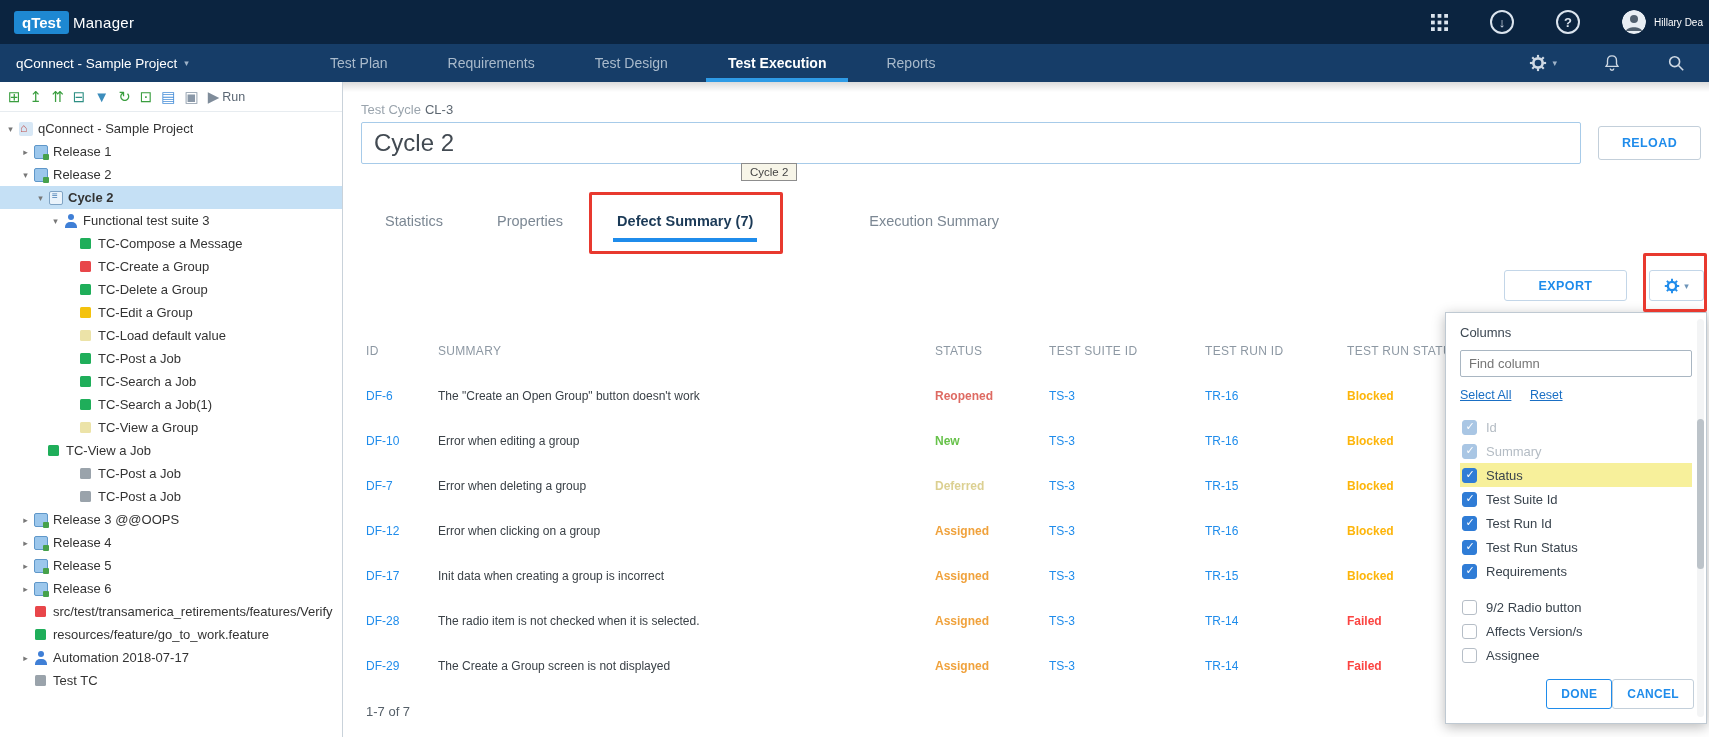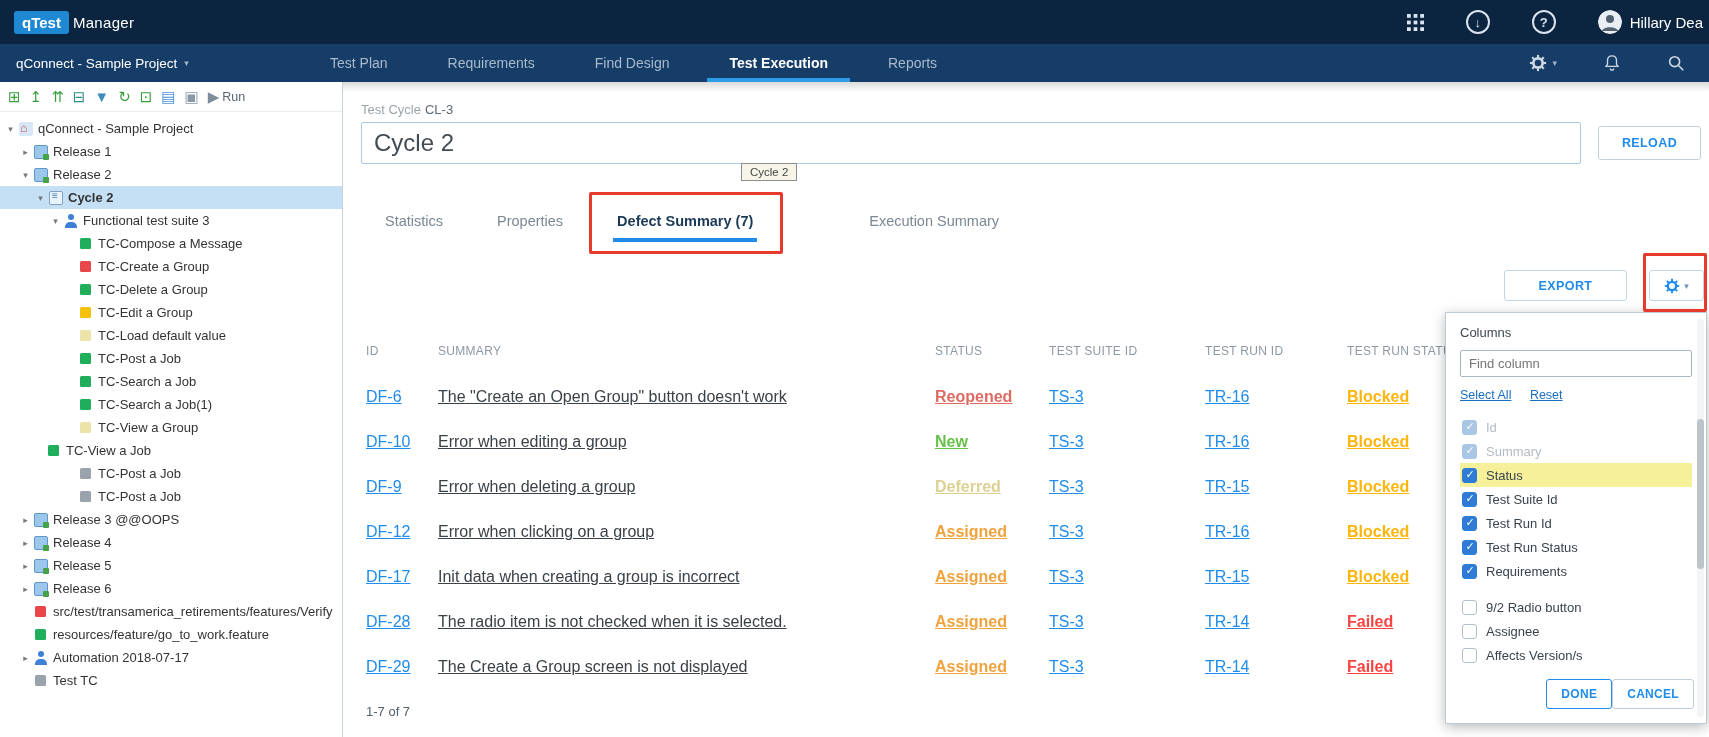--- a/index.html
+++ b/index.html
@@ -11,21 +11,21 @@
 
   
   .topbar { height: 44px; background: #0b2440; display: flex; align-items: center; justify-content: space-between; padding-left: 14px; flex: none; }
   .brand { display: flex; align-items: center; gap: 4px; }
   .logo-badge { background: #1e88d2; color: #fff; font-weight: bold; font-size: 15px; padding: 3px 8px; border-radius: 3px; }
   .product-name { color: #fff; font-size: 15px; letter-spacing: .3px; }
   .topbar-right { display: flex; align-items: center; gap: 42px; padding-right: 6px; }
   .tb-btn { display: inline-flex; align-items: center; justify-content: center; color: #dbe4ee; cursor: pointer; }
   .circle-btn { width: 24px; height: 24px; border: 2px solid #dbe4ee; border-radius: 50%; }
   .circle-btn i { font-style: normal; color: #dbe4ee; font-size: 13px; line-height: 1; font-weight: bold; }
-  .user { display: flex; align-items: center; gap: 8px; color: #fff; font-size: 15px; cursor: pointer; white-space: nowrap; }
+  .user { display: flex; align-items: center; gap: 8px; color: #fff; font-size: 10px; cursor: pointer; white-space: nowrap; }
   .avatar-svg { border-radius: 50%; overflow: hidden; display: block; }
 
   
   .navbar { height: 38px; background: #163d68; display: flex; align-items: stretch; flex: none; }
   .project-selector { display: flex; align-items: center; gap: 7px; color: #fff; font-size: 13.5px; padding: 0 20px 0 16px; width: 300px; cursor: pointer; }
   .caret { font-size: 9px; color: #9fb3c8; }
   .nav-tabs { display: flex; align-items: stretch; }
   .nav-tab { display: flex; align-items: center; padding: 0 30px; font-size: 14px; color: #a9bacb; cursor: pointer; position: relative; }
   .nav-tab.active { color: #fff; font-weight: bold; }
   .nav-tab.active::after { content: ""; position: absolute; left: 8px; right: 8px; bottom: 0; height: 4px; background: #2e9be6; }
@@ -78,21 +78,21 @@
   .ann-gear { left: 1300px; top: 171px; width: 64px; height: 59px; }
   .export-btn { position: absolute; left: 1161px; top: 188px; width: 123px; height: 31px; background: #fff; border: 1px solid #c3d6e8; border-radius: 3px; color: #1f8ceb; font-weight: bold; font-size: 12.5px; letter-spacing: .4px; cursor: pointer; font-family: inherit; }
   .gear-btn { position: absolute; left: 1306px; top: 188px; width: 55px; height: 31px; display: flex; align-items: center; justify-content: center; gap: 4px; color: #1f8ceb; background: #fff; border: 1px solid #c3d6e8; border-radius: 3px; cursor: pointer; }
   .gear-btn .caret { color: #6d94b8; }
 
   .thead { position: absolute; top: 252px; left: 0; width: 100%; height: 36px; }
   .th { position: absolute; top: 10px; font-size: 12px; color: #8d98a3; letter-spacing: .3px; cursor: pointer; white-space: nowrap; }
   .c0 { left: 23px; } .c1 { left: 95px; } .c2 { left: 592px; } .c3 { left: 706px; } .c4 { left: 862px; } .c5 { left: 1004px; }
   .tbody { position: absolute; top: 292px; left: 0; width: 100%; }
   .trow { position: relative; height: 45px; }
-  .cell { position: absolute; top: 0; line-height: 45px; font-size: 16px; white-space: nowrap; text-decoration: underline; }
+  .cell { position: absolute; top: 0; line-height: 45px; font-size: 12px; white-space: nowrap; }
   .cell.link { color: #1f8ceb; cursor: pointer; }
   .cell.summary { color: #3a4147; }
   .cell.status, .cell.runstatus { font-weight: bold; }
   .pagination { position: absolute; left: 23px; top: 622px; font-size: 13px; color: #566069; }
 
   
   .columns-panel { position: absolute; left: 1102px; top: 230px; width: 262px; height: 412px; background: #fff; border: 1px solid #bfc9d2; box-shadow: 0 3px 12px rgba(0,0,0,.28); z-index: 30; padding: 0 14px; }
   .cp-title { margin-top: 12px; font-size: 13px; color: #3c4752; }
   .cp-input { margin-top: 10px; width: 100%; height: 27px; border: 1px solid #a9b6c2; border-radius: 2px; padding: 0 8px; font-size: 13px; font-family: inherit; color: #444; }
   .cp-links { margin-top: 8px; }
@@ -162,21 +162,21 @@
       <span class="caret">▾</span>
     </div>
     <div class="nav-tabs" id="nav-tabs">
         <div class="nav-tab">
           <span>Test Plan</span>
         </div>
         <div class="nav-tab">
           <span>Requirements</span>
         </div>
         <div class="nav-tab">
-          <span>Find Design</span>
+          <span>Test Design</span>
         </div>
         <div class="nav-tab active">
           <span>Test Execution</span>
         </div>
         <div class="nav-tab">
           <span>Reports</span>
         </div>
       </div>
     <div class="nav-right">
       <span class="nav-icon">
@@ -438,21 +438,21 @@
   </div>
           <div class="trow">
     <span class="cell link c0">DF-10</span>
     <span class="cell summary c1">Error when editing a group</span>
     <span class="cell status c2" style="color: rgb(103, 194, 74);">New</span>
     <span class="cell link c3">TS-3</span>
     <span class="cell link c4">TR-16</span>
     <span class="cell runstatus c5" style="color: rgb(253, 181, 10);">Blocked</span>
   </div>
           <div class="trow">
-    <span class="cell link c0">DF-9</span>
+    <span class="cell link c0">DF-7</span>
     <span class="cell summary c1">Error when deleting a group</span>
     <span class="cell status c2" style="color: rgb(220, 208, 146);">Deferred</span>
     <span class="cell link c3">TS-3</span>
     <span class="cell link c4">TR-15</span>
     <span class="cell runstatus c5" style="color: rgb(253, 181, 10);">Blocked</span>
   </div>
           <div class="trow">
     <span class="cell link c0">DF-12</span>
     <span class="cell summary c1">Error when clicking on a group</span>
     <span class="cell status c2" style="color: rgb(240, 162, 60);">Assigned</span>
@@ -522,25 +522,25 @@
             <div class="cp-item">
     <span class="cb checked"></span>
     <span class="cp-label">Requirements</span>
   </div>
             <div class="cp-item spaced">
     <span class="cb"></span>
     <span class="cp-label">9/2 Radio button</span>
   </div>
             <div class="cp-item">
     <span class="cb"></span>
-    <span class="cp-label">Assignee</span>
+    <span class="cp-label">Affects Version/s</span>
   </div>
             <div class="cp-item">
     <span class="cb"></span>
-    <span class="cp-label">Affects Version/s</span>
+    <span class="cp-label">Assignee</span>
   </div>
           </div>
         <div class="cp-buttons">
           <button class="btn-done">DONE</button>
           <button class="btn-cancel">CANCEL</button>
         </div>
         <div class="cp-track">
           <div class="cp-thumb"></div>
         </div>
       </div>

